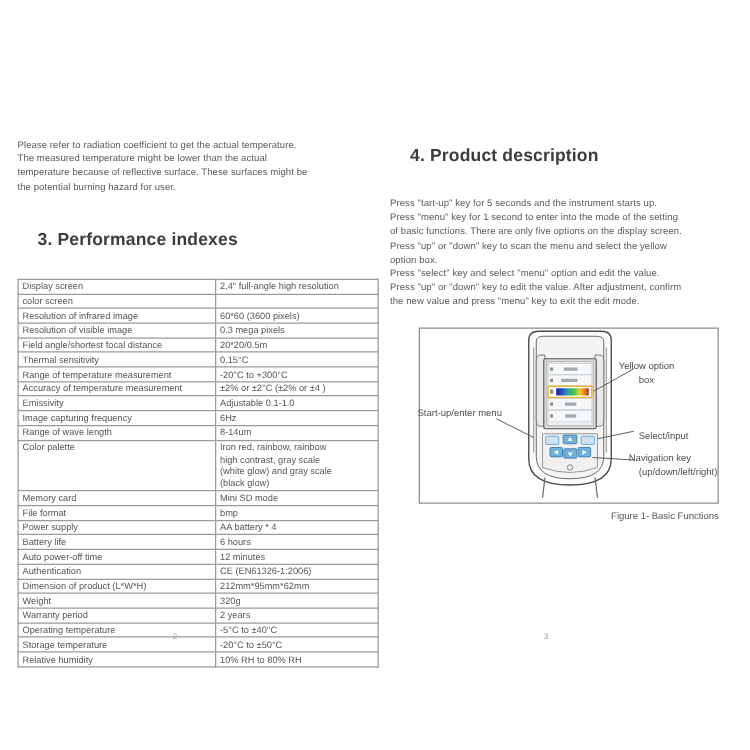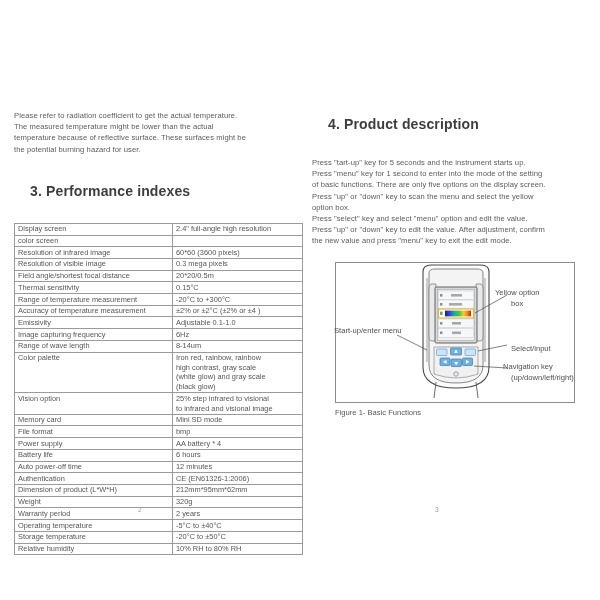--- a/index.html
+++ b/index.html
@@ -93,21 +93,21 @@
     width: 238px;
     height: 139px;
     border: 1px solid #8d8d8d;
     background: #ffffff;
   }
   .figure-caption {
     position: absolute;
     left: 335px;
     top: 408px;
     width: 240px;
-    text-align: left;
+    text-align: right;
     font-size: 7.6px;
     color: #565656;
   }
   .fig-label {
     position: absolute;
     font-size: 7.6px;
     line-height: 10px;
     color: #4f4f4f;
     white-space: nowrap;
   }
@@ -196,27 +196,20 @@
         <tr>
           <td class="k">Color palette</td>
           <td class="v">
             <span class="ml">Iron red, rainbow, rainbow</span>
             <span class="ml">high contrast, gray scale</span>
             <span class="ml">(white glow) and gray scale</span>
             <span class="ml">(black glow)</span>
           </td>
         </tr>
 
-        <tr>
-          <td class="k">Vision option</td>
-          <td class="v">
-            <span class="ml">25% step infrared to visional</span>
-            <span class="ml">to infrared and visional image</span>
-          </td>
-        </tr>
 
         <tr>
           <td class="k">Memory card</td>
           <td class="v">Mini SD mode</td>
         </tr>
         <tr>
           <td class="k">File format</td>
           <td class="v">bmp</td>
         </tr>
         <tr>

